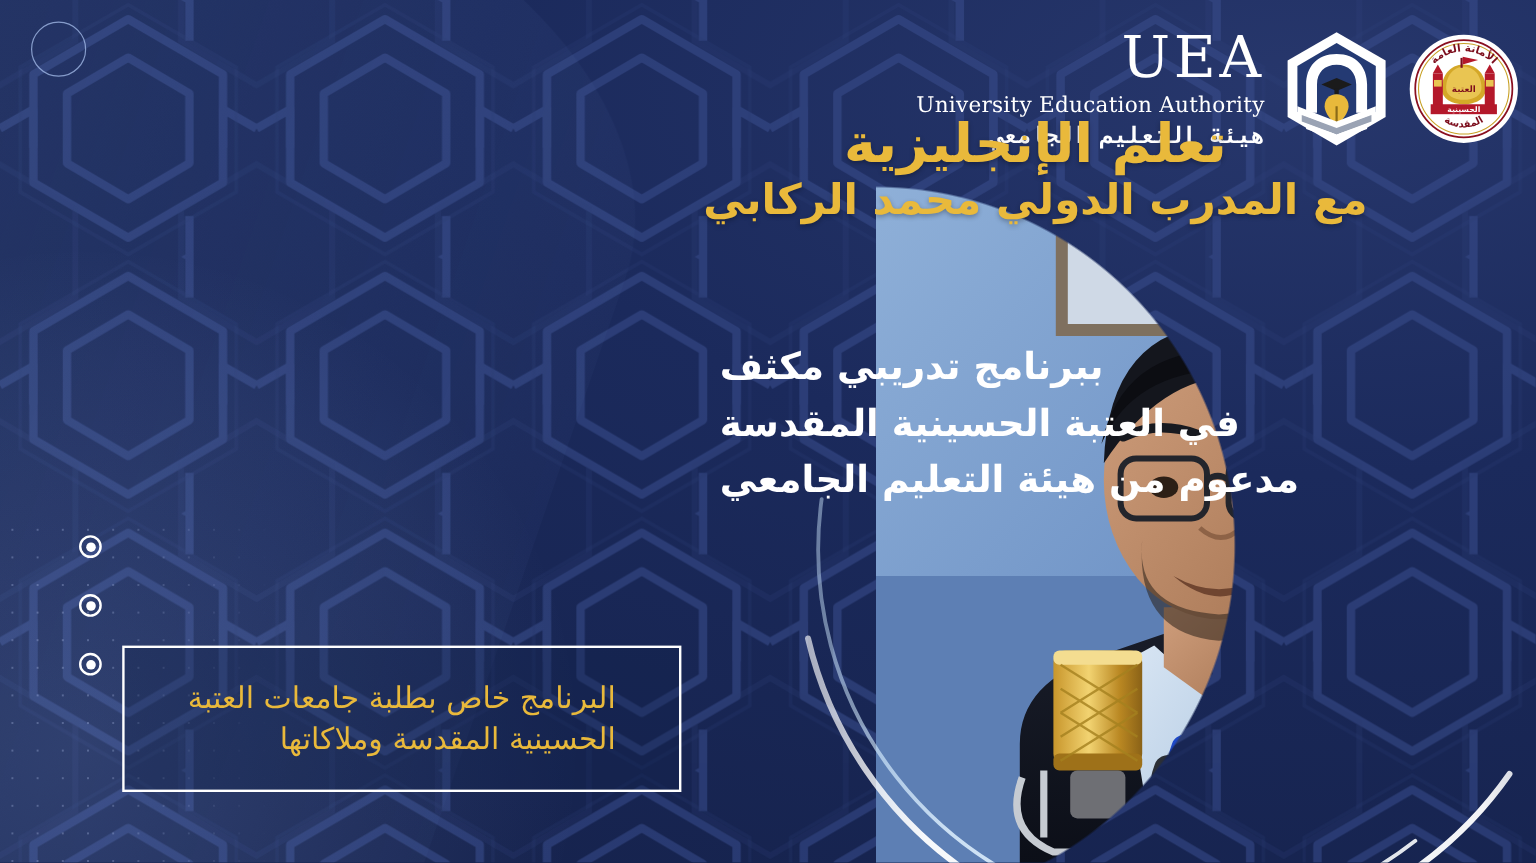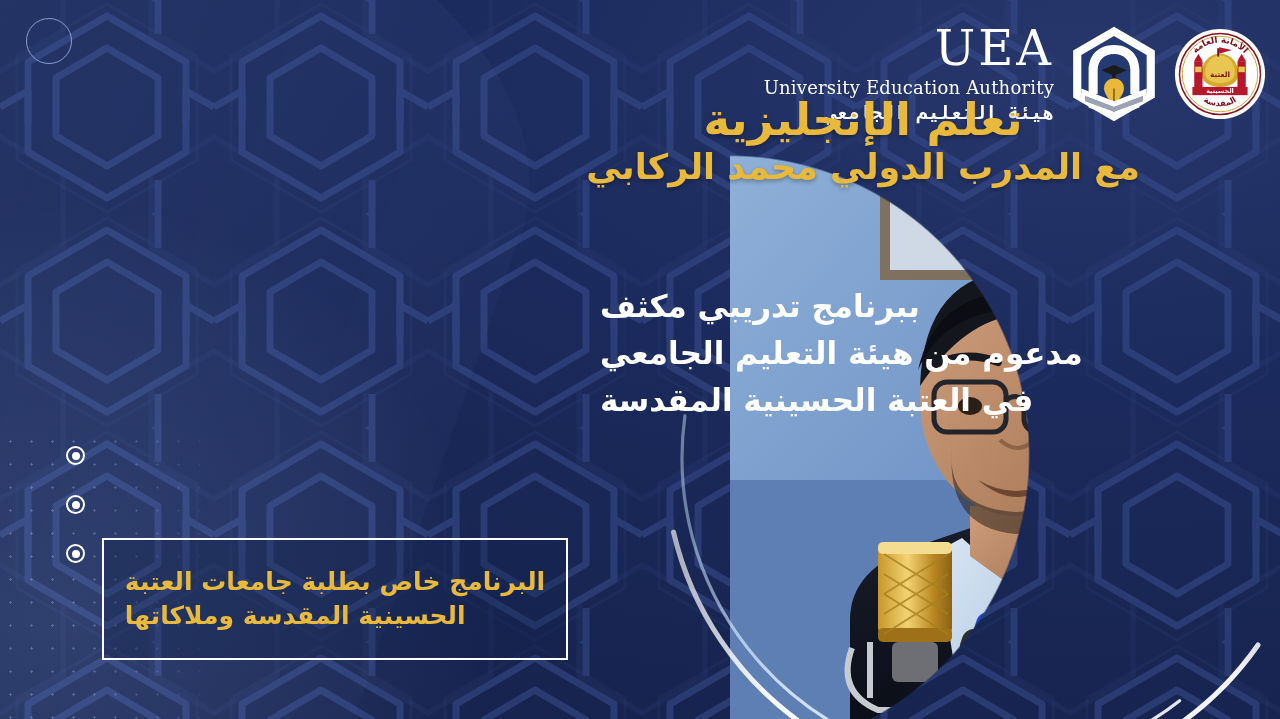--- a/index.html
+++ b/index.html
@@ -80,21 +80,21 @@
        display:flex;align-items:center;justify-content:center;}
   .dot i{width:8px;height:8px;border-radius:50%;background:#ffffff;display:block;}
 
   
   .callout{
     position:absolute;left:102px;top:538px;width:466px;height:122px;
     border:2px solid #ffffff;display:flex;align-items:center;justify-content:center;
     background:rgba(18,32,72,.30);
   }
   .callout p{
-    margin:0;text-align:left;color:#e9b93b;font-weight:700;font-size:25px;line-height:1.38;
+    margin:0;text-align:right;color:#e9b93b;font-weight:400;font-size:25px;line-height:1.38;
     letter-spacing:-0.2px;padding:0 10px;
   }
 </style>
 </head>
 <body>
 
 <div class="stage">
 
   <div class="bg-base"></div>
 
@@ -319,22 +319,22 @@
     </svg>
   </div>
 
   <div class="headline">
     <div class="h-l1">تعلم الإنجليزية</div>
     <div class="h-l2">مع المدرب الدولي محمد الركابي</div>
   </div>
 
   <div class="body-text">
     <div>ببرنامج تدريبي مكثف</div>
+    <div>في العتبة الحسينية المقدسة</div>
     <div>مدعوم من هيئة التعليم الجامعي</div>
-    <div>في العتبة الحسينية المقدسة</div>
   </div>
 
   <div class="dots">
     <span class="dot">
         <i></i>
       </span>
     <span class="dot">
         <i></i>
       </span>
     <span class="dot">

